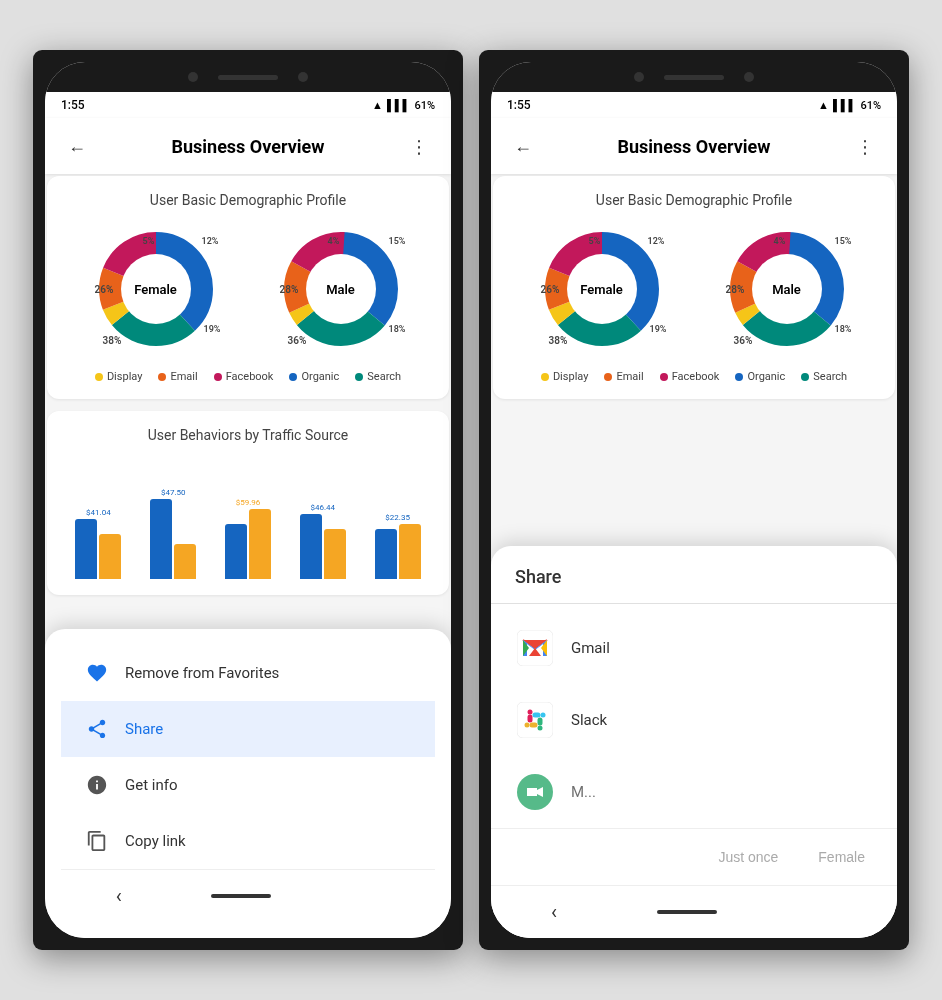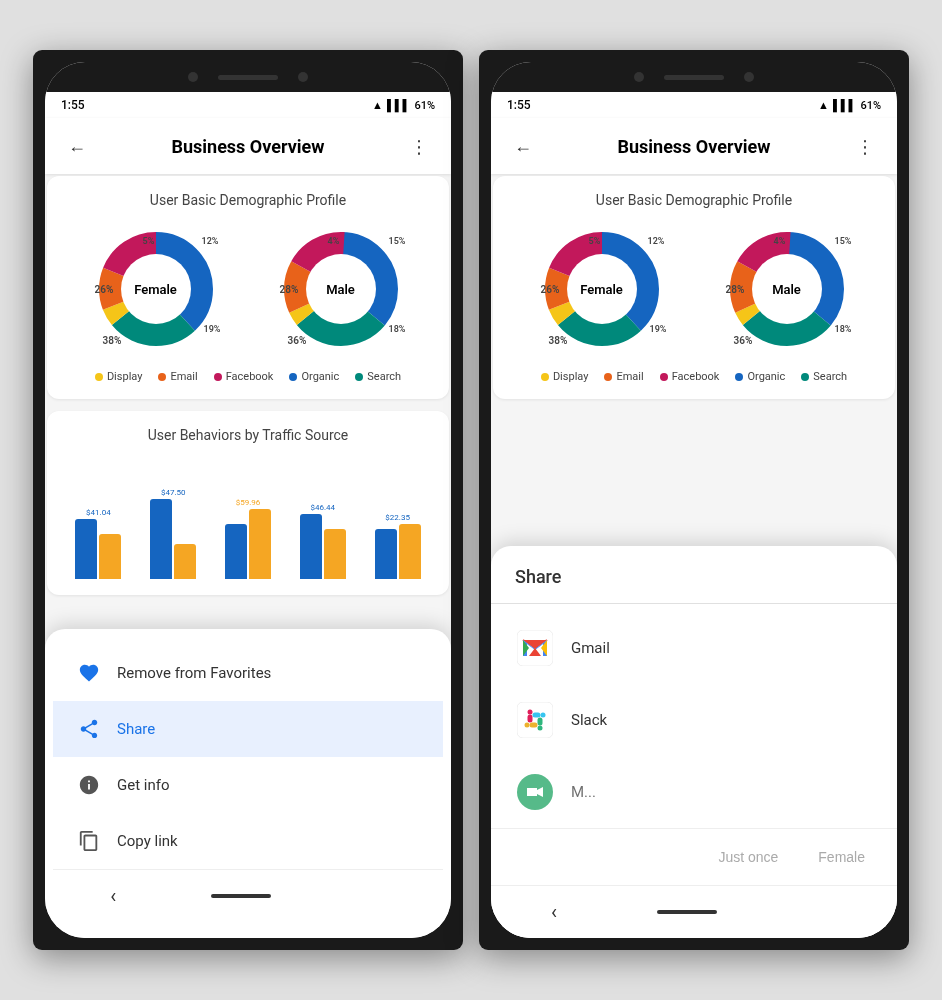--- a/index.html
+++ b/index.html
@@ -191,21 +191,21 @@
       align-items: center;
     }
     
     .bottom-sheet-overlay {
       position: absolute;
       bottom: 0;
       left: 0;
       right: 0;
       background: white;
       border-radius: 20px 20px 0 0;
-      padding: 16px 8px;
+      padding: 16px 16px;
       box-shadow: 0 -4px 20px rgba(0,0,0,0.15);
       z-index: 10;
     }
     .sheet-item {
       display: flex;
       align-items: center;
       gap: 16px;
       padding: 16px 24px;
       font-size: 15px;
       color: #333;

